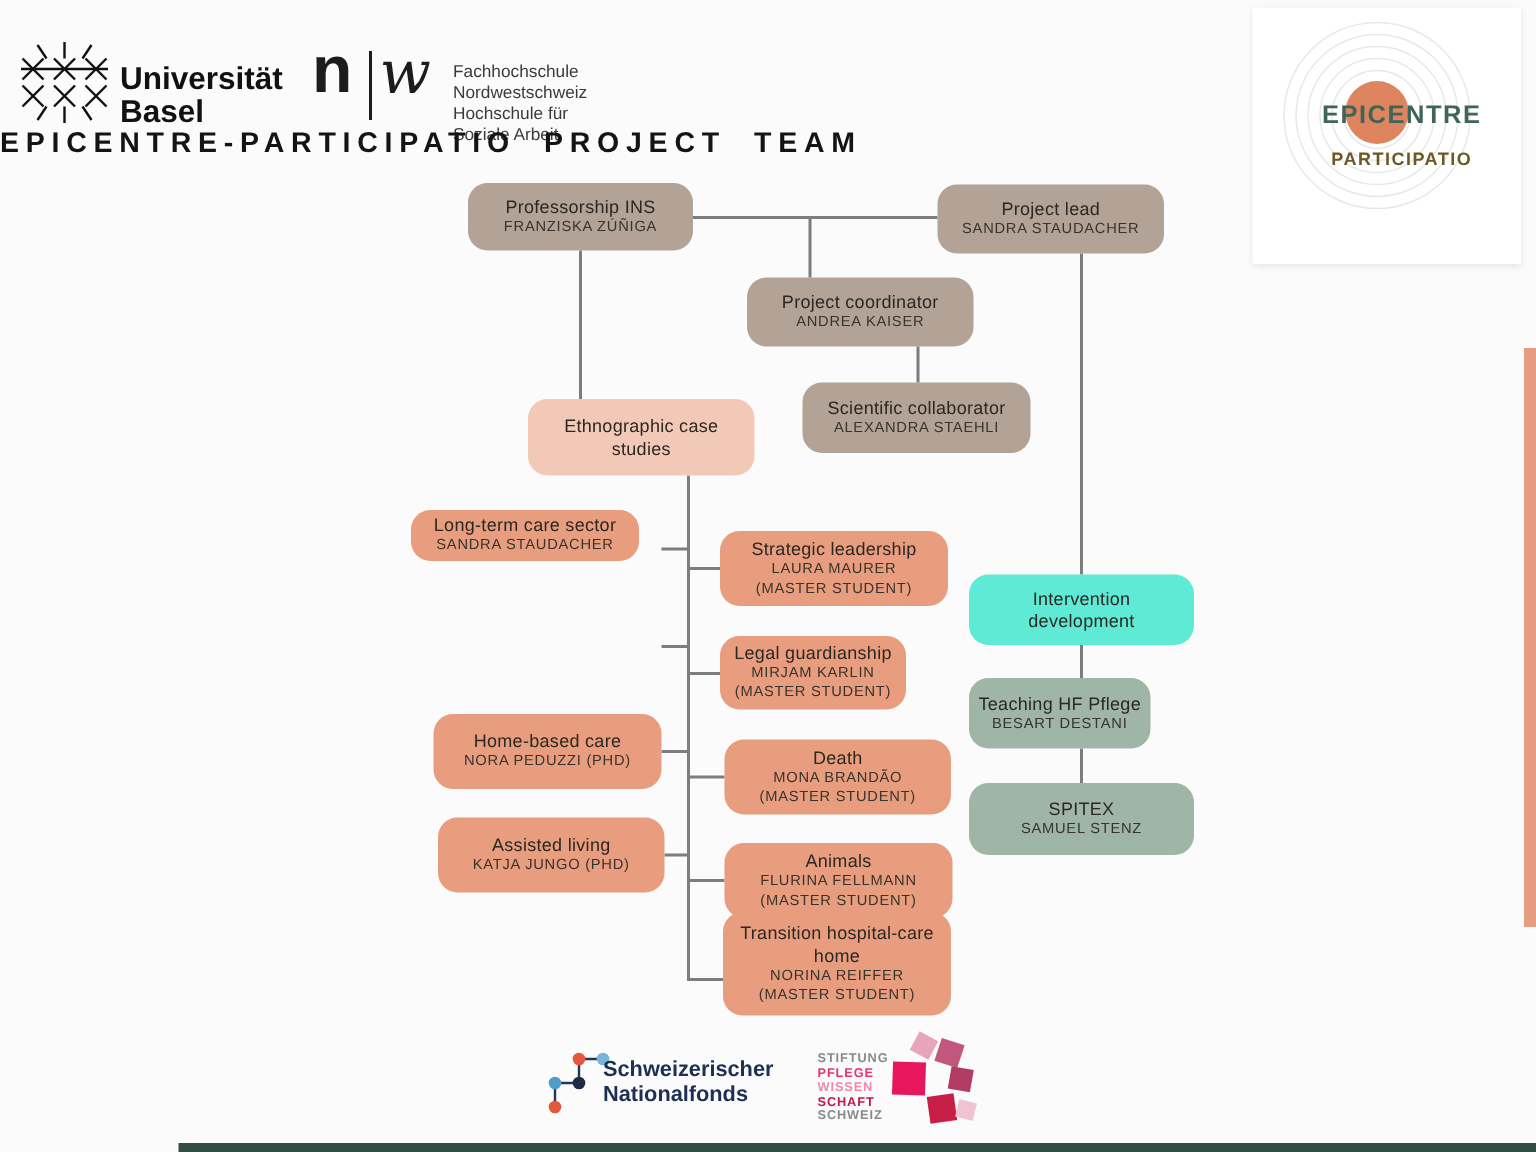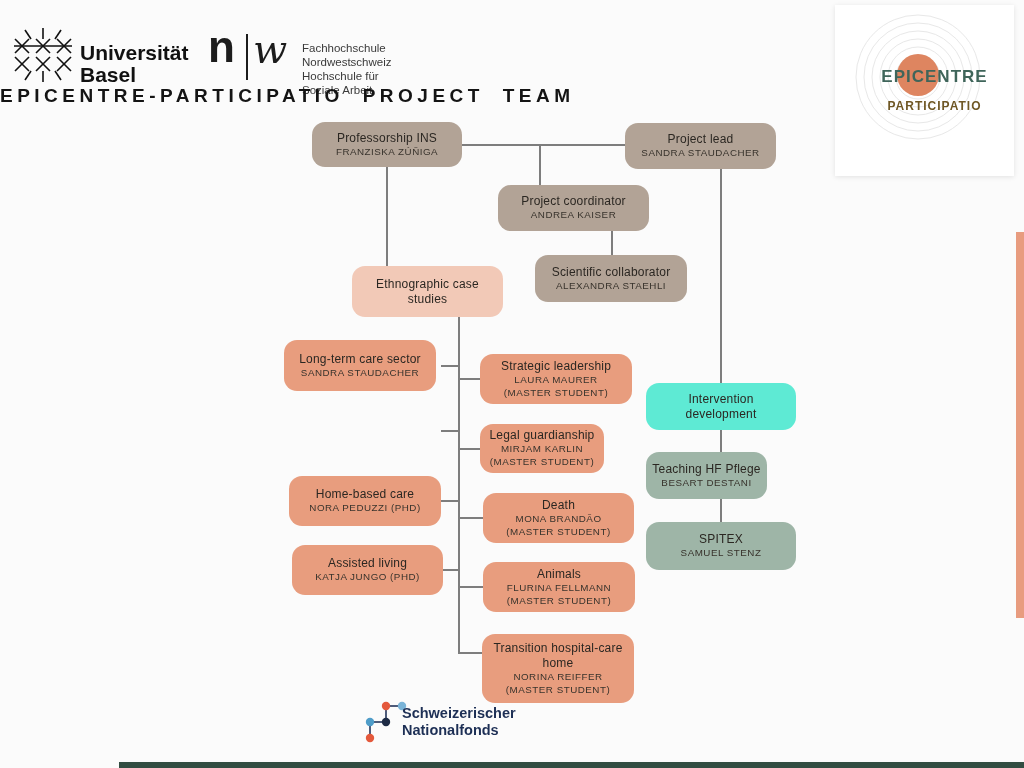--- a/index.html
+++ b/index.html
@@ -156,21 +156,21 @@
     <div class="n">ANDREA KAISER</div>
   </div>
   <div class="obox taupe" style="left:535px;top:255px;width:152px;height:47px">
     <div class="t">Scientific collaborator</div>
     <div class="n">ALEXANDRA STAEHLI</div>
   </div>
   <div class="obox pink" style="left:352px;top:266px;width:151px;height:51px">
     <div class="t">Ethnographic case studies</div>
   </div>
 
-  <div class="obox salmon" style="left:284px;top:340px;width:152px;height:51px">
+  <div class="obox salmon" style="left:274px;top:340px;width:152px;height:34px">
     <div class="t">Long-term care sector</div>
     <div class="n">SANDRA STAUDACHER</div>
   </div>
   <div class="obox salmon" style="left:289px;top:476px;width:152px;height:50px">
     <div class="t">Home-based care</div>
     <div class="n">NORA PEDUZZI (PHD)</div>
   </div>
   <div class="obox salmon" style="left:292px;top:545px;width:151px;height:50px">
     <div class="t">Assisted living</div>
     <div class="n">KATJA JUNGO (PHD)</div>
@@ -189,21 +189,21 @@
   <div class="obox salmon" style="left:483px;top:493px;width:151px;height:50px">
     <div class="t">Death</div>
     <div class="n">MONA BRANDÃO</div>
     <div class="n">(MASTER STUDENT)</div>
   </div>
   <div class="obox salmon" style="left:483px;top:562px;width:152px;height:50px">
     <div class="t">Animals</div>
     <div class="n">FLURINA FELLMANN</div>
     <div class="n">(MASTER STUDENT)</div>
   </div>
-  <div class="obox salmon" style="left:482px;top:634px;width:152px;height:69px">
+  <div class="obox salmon" style="left:482px;top:608px;width:152px;height:69px">
     <div class="t">Transition hospital-care home</div>
     <div class="n">NORINA REIFFER</div>
     <div class="n">(MASTER STUDENT)</div>
   </div>
 
   <div class="obox gdark" style="left:646px;top:383px;width:150px;height:47px">
     <div class="t">Intervention development</div>
   </div>
   <div class="obox glight" style="left:646px;top:452px;width:121px;height:47px">
     <div class="t">Teaching HF Pflege</div>
@@ -230,14 +230,31 @@
       <circle cx="24" cy="25" r="4.2" fill="#1d2b45"></circle>
       <circle cx="8" cy="25" r="4.2" fill="#4f9dc9"></circle>
       <circle cx="8" cy="41" r="4.2" fill="#e4593c"></circle>
     </svg>
   </div>
   <div class="snf-text">
     <div>Schweizerischer</div>
     <div>Nationalfonds</div>
   </div>
 
+  <div class="stiftung">
+    <div class="st-lines">
+      <div class="st-g">STIFTUNG</div>
+      <div class="st-p1">PFLEGE</div>
+      <div class="st-p2">WISSEN</div>
+      <div class="st-p3">SCHAFT</div>
+      <div class="st-g">SCHWEIZ</div>
+    </div>
+    <div>
+      <div class="sq" style="left:66px;top:2px;width:14px;height:14px;background:#e7a5bc;transform:rotate(28deg)"></div>
+      <div class="sq" style="left:82px;top:6px;width:16px;height:16px;background:#c2577d;transform:rotate(18deg)"></div>
+      <div class="sq" style="left:52px;top:20px;width:22px;height:22px;background:#e8175d;transform:rotate(2deg)"></div>
+      <div class="sq" style="left:90px;top:24px;width:15px;height:15px;background:#b03b64;transform:rotate(10deg)"></div>
+      <div class="sq" style="left:76px;top:42px;width:18px;height:18px;background:#c81f48;transform:rotate(-8deg)"></div>
+      <div class="sq" style="left:95px;top:46px;width:12px;height:12px;background:#f0c3d2;transform:rotate(14deg)"></div>
+    </div>
+  </div>
 
 </div>
 
 </body></html>

